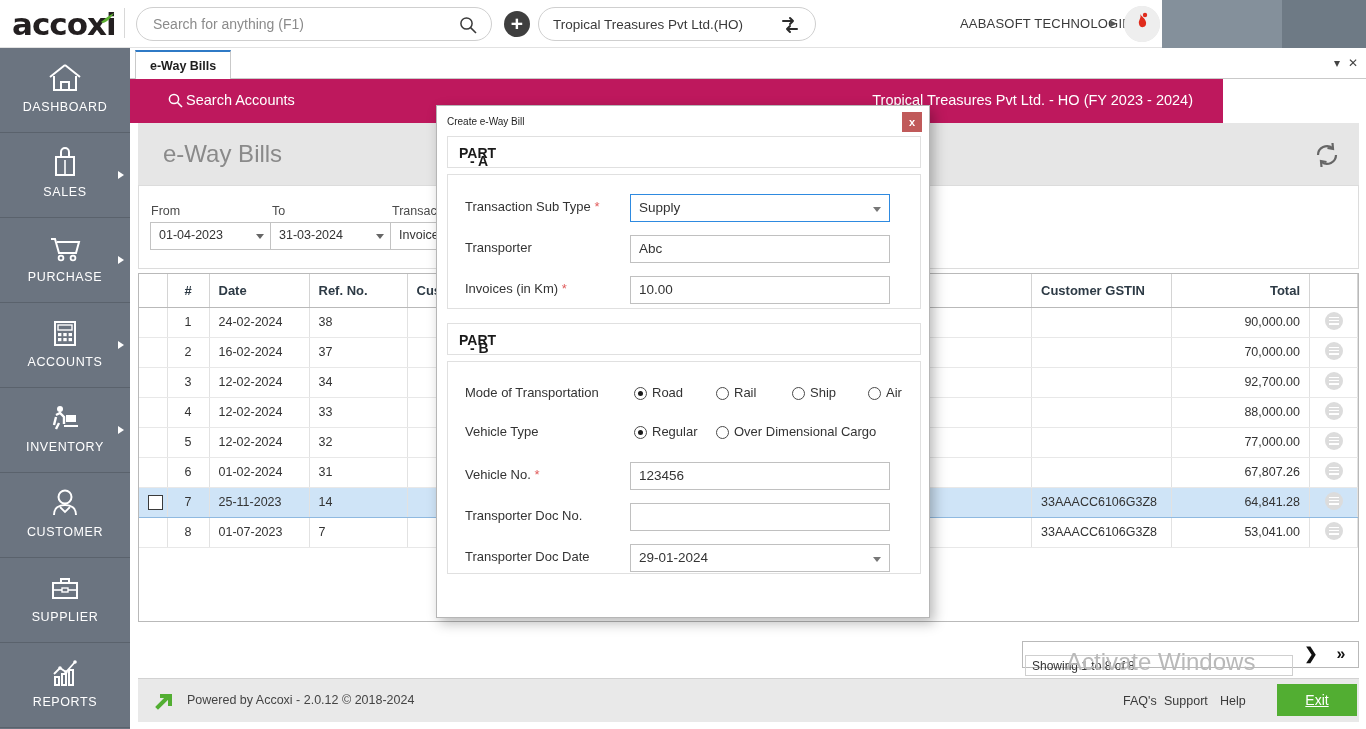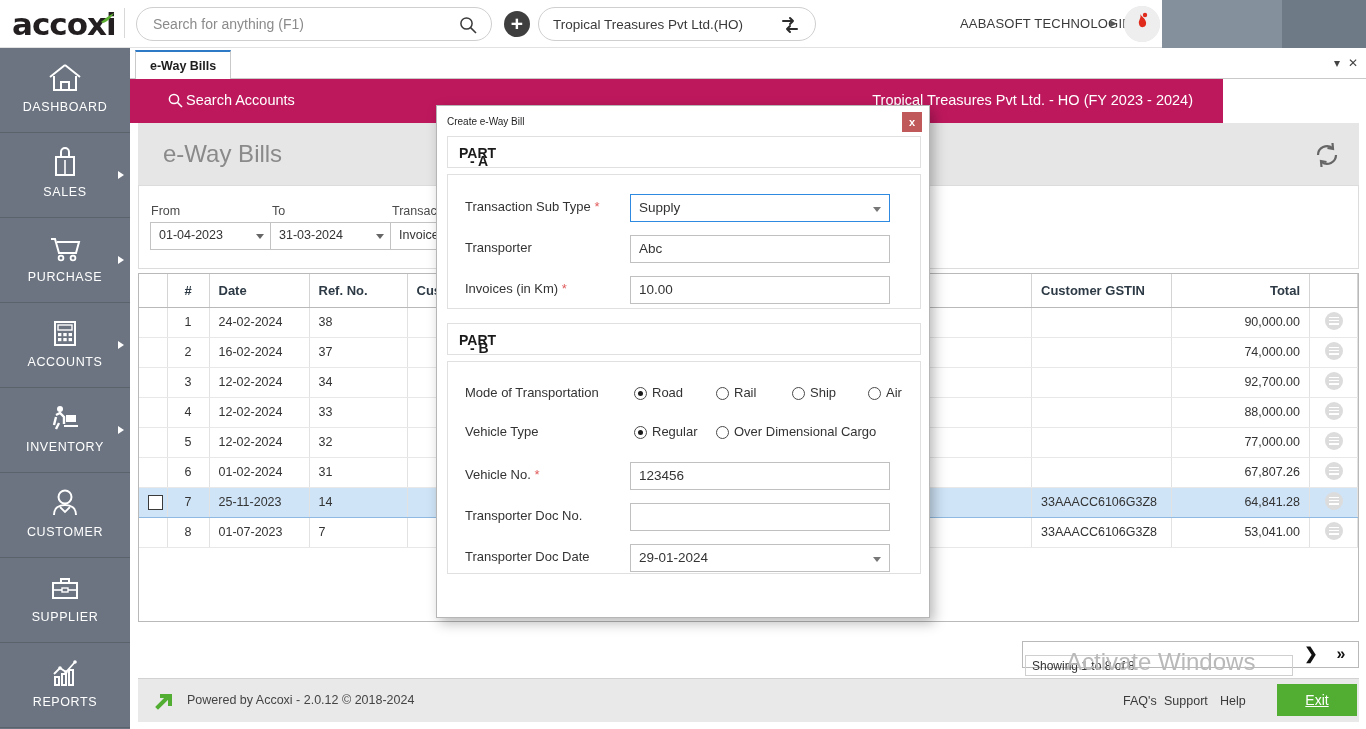--- a/index.html
+++ b/index.html
@@ -358,21 +358,21 @@
             <td class="c-tot" style="text-align: right;">90,000.00</td>
             <td class="c-act"><span class="actdot"><i></i><i></i><i></i></span></td>
           </tr>
           <tr>
             <td class="c-chk"></td>
             <td class="c-num" style="text-align: center;">2</td>
             <td class="c-date">16-02-2024</td>
             <td class="c-ref">37</td>
             <td class="c-cust"></td>
             <td class="c-gst"></td>
-            <td class="c-tot" style="text-align: right;">74,000.00</td>
+            <td class="c-tot" style="text-align: right;">70,000.00</td>
             <td class="c-act"><span class="actdot"><i></i><i></i><i></i></span></td>
           </tr>
           <tr>
             <td class="c-chk"></td>
             <td class="c-num" style="text-align: center;">3</td>
             <td class="c-date">12-02-2024</td>
             <td class="c-ref">34</td>
             <td class="c-cust"></td>
             <td class="c-gst"></td>
             <td class="c-tot" style="text-align: right;">92,700.00</td>

